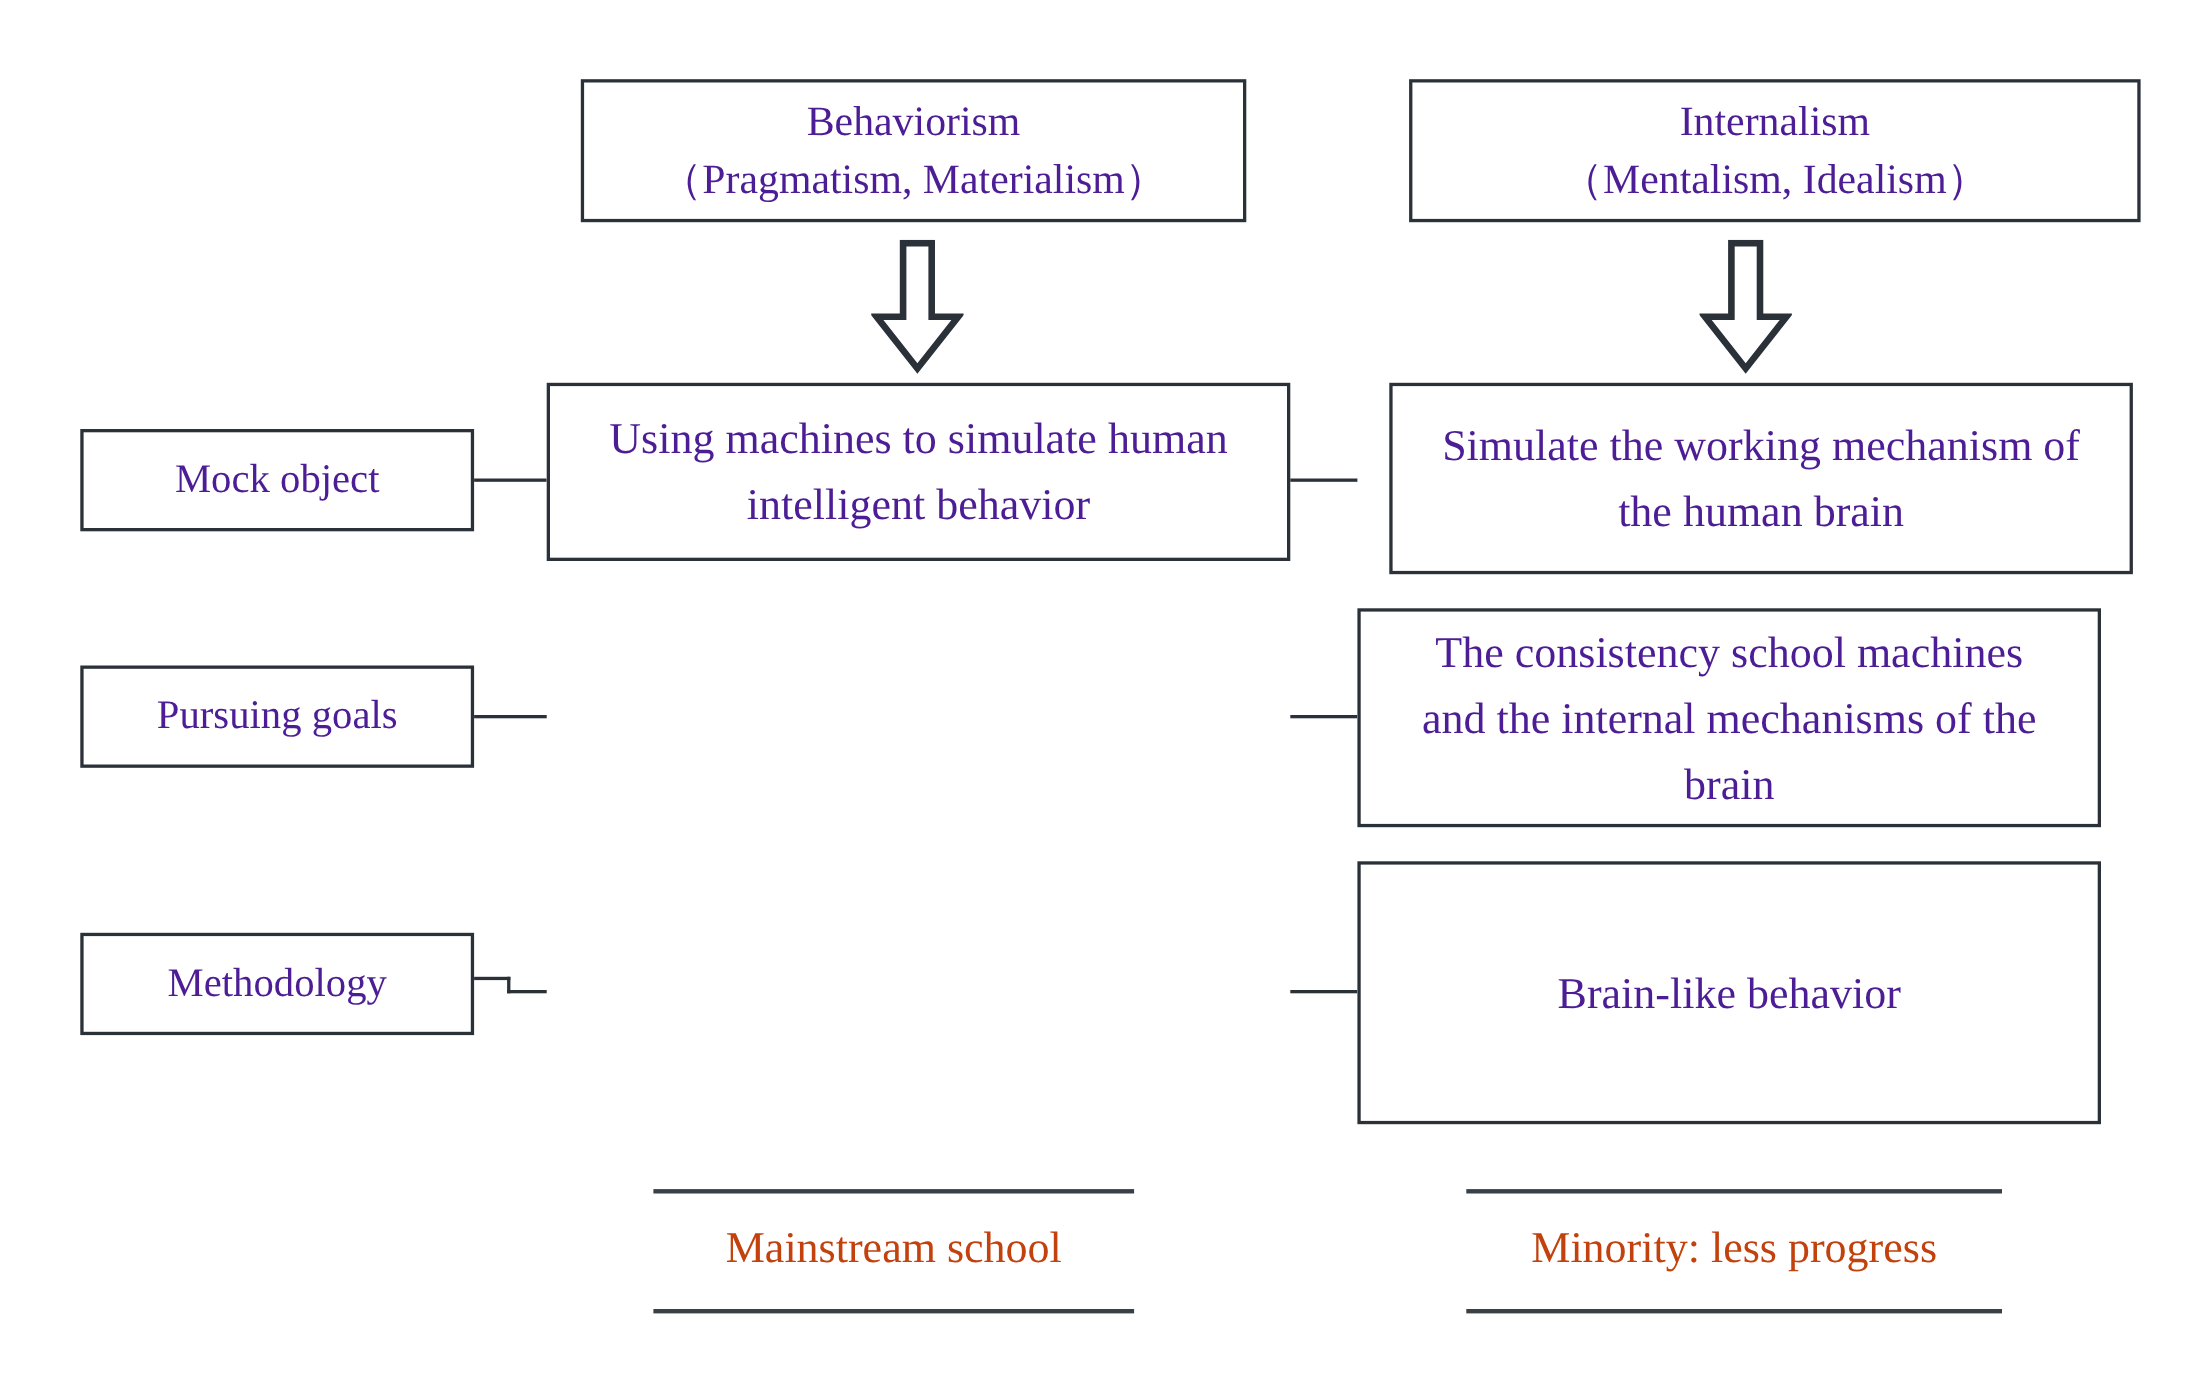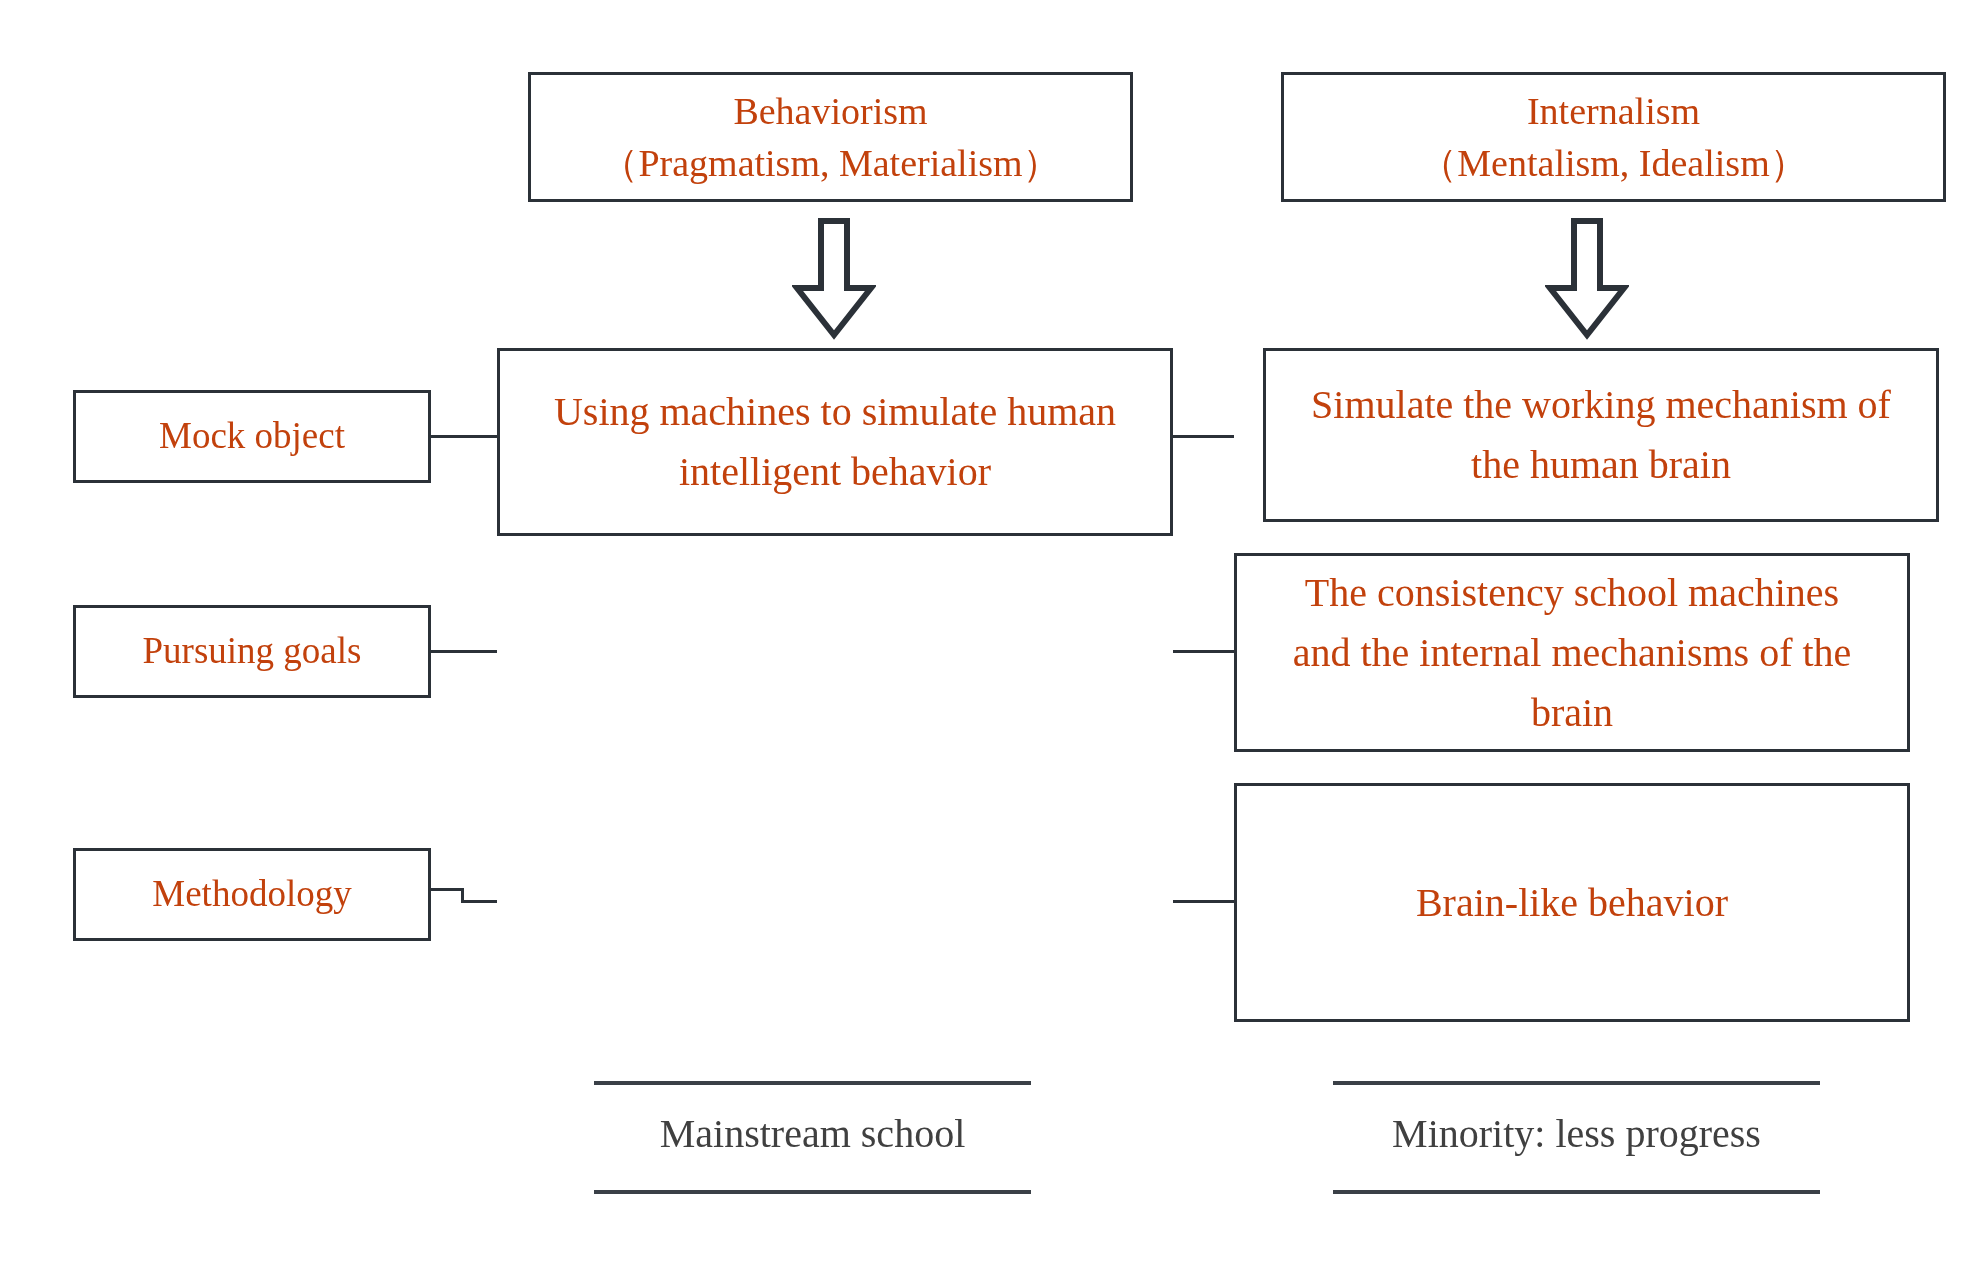--- a/index.html
+++ b/index.html
@@ -20,21 +20,21 @@
   }
   .box {
     position: absolute;
     box-sizing: border-box;
     border: 3px solid #2b3138;
     background: #ffffff;
     display: flex;
     align-items: center;
     justify-content: center;
     text-align: center;
-    color: #c2410c;
+    color: #4c1d95;
   }
   .box .txt {
     display: block;
     width: 100%;
     padding: 0 16px;
     box-sizing: border-box;
     white-space: pre-line;
   }
   
   .hdr { font-size: 38px; line-height: 1.38; }
@@ -47,21 +47,21 @@
     position: absolute;
     background: #2b3138;
   }
   .arrow {
     position: absolute;
   }
   .footnote {
     position: absolute;
     text-align: center;
     font-size: 40px;
-    color: #404040;
+    color: #c2410c;
   }
   .rule {
     position: absolute;
     height: 4px;
     background: #3a4047;
   }
 </style>
 </head>
 <body>
 
@@ -84,21 +84,21 @@
   <svg class="arrow" style="left:1545px; top:218px; width:84px; height:122px;" viewBox="0 0 84 122">
     <polygon points="29,3 55,3 55,70 79,70 42,117 5,70 29,70" fill="#ffffff" stroke="#2b3138" stroke-width="6" stroke-linejoin="miter"></polygon>
   </svg>
 
   <div class="box lbl" style="left:73px; top:390px; width:358px; height:93px;">
     <span class="txt">Mock object</span>
   </div>
 
   <div class="connector" style="left:431px; top:435px; width:66px; height:3px;"></div>
 
-  <div class="box content" style="left:497px; top:348px; width:676px; height:188px;">
+  <div class="box content" style="left:497px; top:348px; width:676px; height:162px;">
     <span class="txt">Using machines to simulate human
 intelligent behavior</span>
   </div>
 
   <div class="connector" style="left:1173px; top:435px; width:61px; height:3px;"></div>
 
   <div class="box content" style="left:1263px; top:348px; width:676px; height:174px;">
     <span class="txt">Simulate the working mechanism of
 the human brain</span>
   </div>

